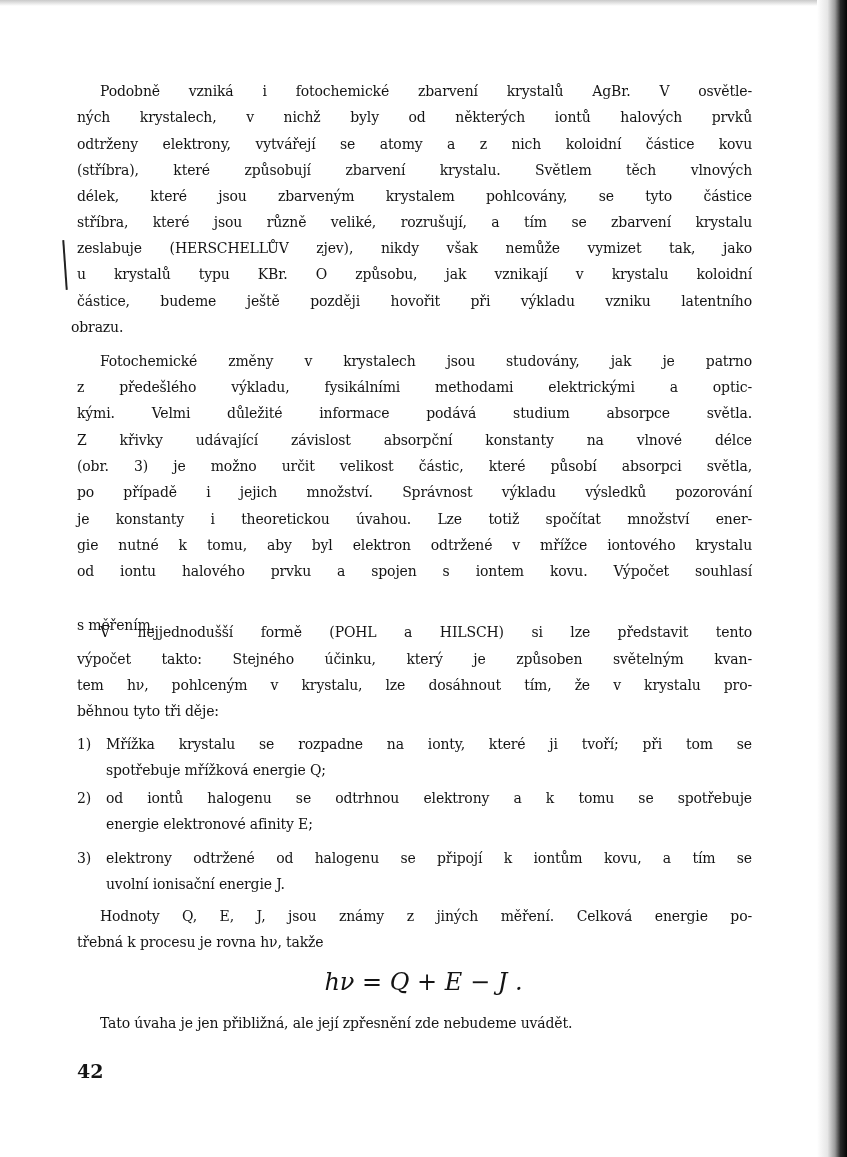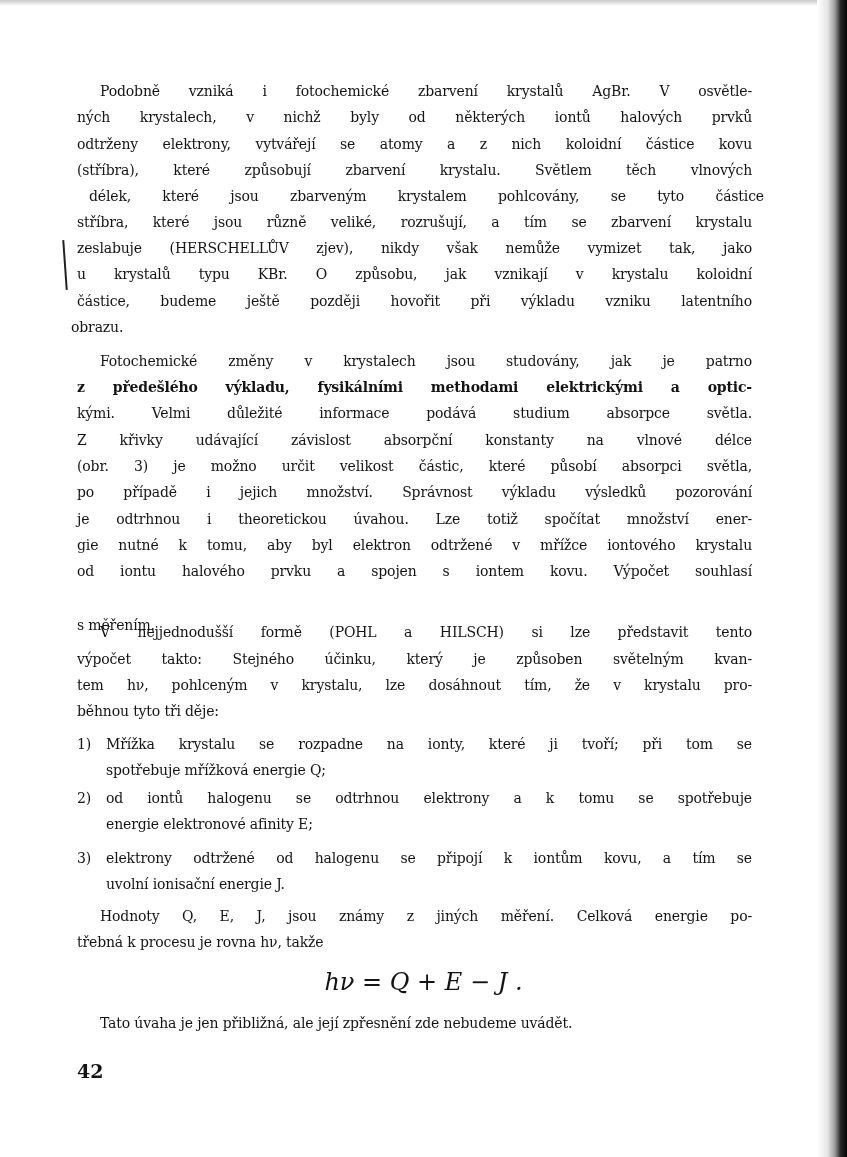--- a/index.html
+++ b/index.html
@@ -23,36 +23,36 @@
 
 <div class="topshade"></div>
 <div class="spine"></div>
 <div class="margin-mark"></div>
 
 <div>
   <div class="line just" style="left:100px;top:80px;width:652px;">Podobně vzniká i fotochemické zbarvení krystalů AgBr. V osvětle-</div>
   <div class="line just" style="left:77px;top:106px;width:675px;">ných krystalech, v nichž byly od některých iontů halových prvků</div>
   <div class="line just" style="left:77px;top:133px;width:675px;">odtrženy elektrony, vytvářejí se atomy a z nich koloidní částice kovu</div>
   <div class="line just" style="left:77px;top:159px;width:675px;">(stříbra), které způsobují zbarvení krystalu. Světlem těch vlnových</div>
-  <div class="line just" style="left:89px;top:185px;width:675px;">délek, které jsou zbarveným krystalem pohlcovány, se tyto částice</div>
+  <div class="line just" style="left:77px;top:185px;width:675px;">délek, které jsou zbarveným krystalem pohlcovány, se tyto částice</div>
   <div class="line just" style="left:77px;top:211px;width:675px;">stříbra, které jsou různě veliké, rozrušují, a tím se zbarvení krystalu</div>
   <div class="line just" style="left:77px;top:237px;width:675px;">zeslabuje (HERSCHELLŮV zjev), nikdy však nemůže vymizet tak, jako</div>
   <div class="line just" style="left:77px;top:263px;width:675px;">u krystalů typu KBr. O způsobu, jak vznikají v krystalu koloidní</div>
   <div class="line just" style="left:77px;top:290px;width:675px;">částice, budeme ještě později hovořit při výkladu vzniku latentního</div>
   <div class="line" style="left:71px;top:316px;">obrazu.</div>
 </div>
 
 <div>
   <div class="line just" style="left:100px;top:350px;width:652px;">Fotochemické změny v krystalech jsou studovány, jak je patrno</div>
-  <div class="line just" style="left:77px;top:376px;width:675px;font-weight:bold;">z předešlého výkladu, fysikálními methodami elektrickými a optic-</div>
+  <div class="line just" style="left:77px;top:376px;width:675px;">z předešlého výkladu, fysikálními methodami elektrickými a optic-</div>
   <div class="line just" style="left:77px;top:402px;width:675px;">kými. Velmi důležité informace podává studium absorpce světla.</div>
   <div class="line just" style="left:77px;top:429px;width:675px;">Z křivky udávající závislost absorpční konstanty na vlnové délce</div>
   <div class="line just" style="left:77px;top:455px;width:675px;">(obr. 3) je možno určit velikost částic, které působí absorpci světla,</div>
   <div class="line just" style="left:77px;top:481px;width:675px;">po případě i jejich množství. Správnost výkladu výsledků pozorování</div>
-  <div class="line just" style="left:77px;top:508px;width:675px;">je odtrhnou i theoretickou úvahou. Lze totiž spočítat množství ener-</div>
+  <div class="line just" style="left:77px;top:508px;width:675px;">je konstanty i theoretickou úvahou. Lze totiž spočítat množství ener-</div>
   <div class="line just" style="left:77px;top:534px;width:675px;">gie nutné k tomu, aby byl elektron odtržené v mřížce iontového krystalu</div>
   <div class="line just" style="left:77px;top:560px;width:675px;">od iontu halového prvku a spojen s iontem kovu. Výpočet souhlasí</div>
   <div class="line" style="left:77px;top:587px;margin-top:27px;">s měřením.</div>
 </div>
 
 <div>
   <div class="line just" style="left:100px;top:621px;width:652px;">V nejjednodušší formě (POHL a HILSCH) si lze představit tento</div>
   <div class="line just" style="left:77px;top:648px;width:675px;">výpočet takto: Stejného účinku, který je způsoben světelným kvan-</div>
   <div class="line just" style="left:77px;top:674px;width:675px;">tem hν, pohlceným v krystalu, lze dosáhnout tím, že v krystalu pro-</div>
   <div class="line" style="left:77px;top:700px;">běhnou tyto tři děje:</div>

